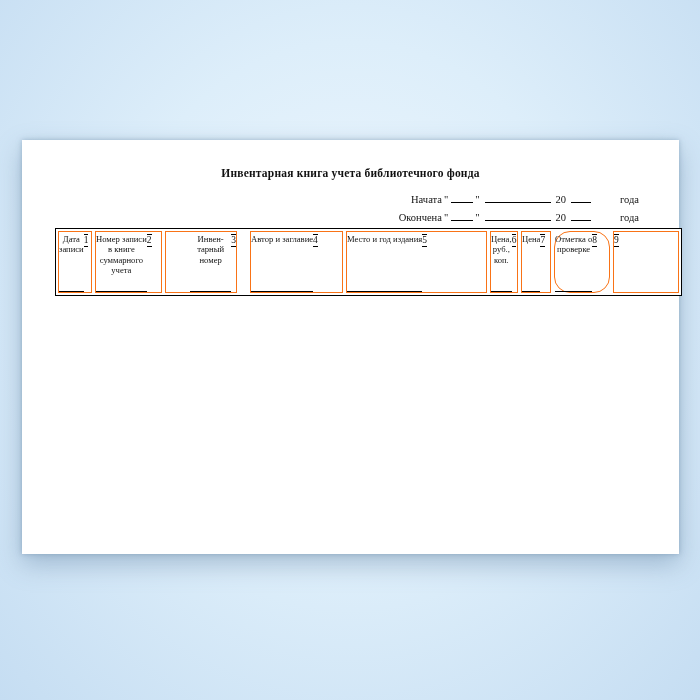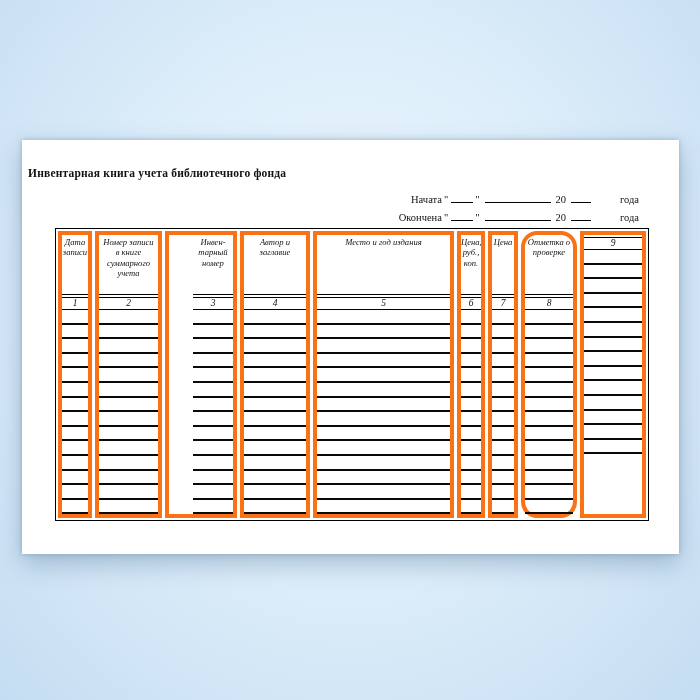--- a/index.html
+++ b/index.html
@@ -16,27 +16,26 @@
   .page {
     position: absolute;
     left: 22px; top: 140px;
     width: 657px; height: 414px;
     background: #ffffff;
     box-shadow: 0 0 5px rgba(110,140,170,.55), 0 10px 24px rgba(100,130,165,.45);
   }
   .title {
     position: absolute;
     left: 0; right: 0; top: 27px;
-    text-align: left;
+    text-align: center;
     font-size: 11.5px;
     font-weight: bold;
     color: #111;
     letter-spacing: .2px;
     white-space: nowrap;
-    padding-left: 6px;
   }
   .dates {
     position: absolute;
     top: 50px; right: 40px;
     font-size: 10.5px;
     color: #111;
     text-align: right;
   }
   .date-row { white-space: nowrap; height: 18px; line-height: 18px; }
   .ul {
@@ -55,30 +54,29 @@
   .tbl {
     position: absolute;
     left: 33px; top: 88px;
     display: inline-flex;
     column-gap: 3px;
     border: 1px solid #000;
     padding: 2px;
     background: #fff;
   }
   .col {
-    border: 4px solid #f97316;
+    border: 1px solid #f97316;
     display: flex;
-    flex-direction: column;
-    box-sizing: border-box;
-    font-style: italic;
+    flex-direction: row;
+    box-sizing: border-box;
   }
   .col:nth-child(1) { width: 34px; }
   .col:nth-child(2) { width: 67px; }
   .col:nth-child(3) { width: 72px; padding-left: 24px; }
-  .col:nth-child(4) { width: 70px; }
+  .col:nth-child(4) { width: 93px; margin-left: 10px; }
   .col:nth-child(5) { width: 141px; }
   .col:nth-child(6) { width: 28px; justify-content: space-between; }
   .col:nth-child(7) { width: 30px; }
   .col:nth-child(8) { width: 56px; border-radius: 16px; }
   .col:nth-child(9) { width: 66px; }
   .hdr {
     height: 60px;
     box-sizing: border-box;
     border-bottom: 1px solid #000;
     font-size: 8.6px;

